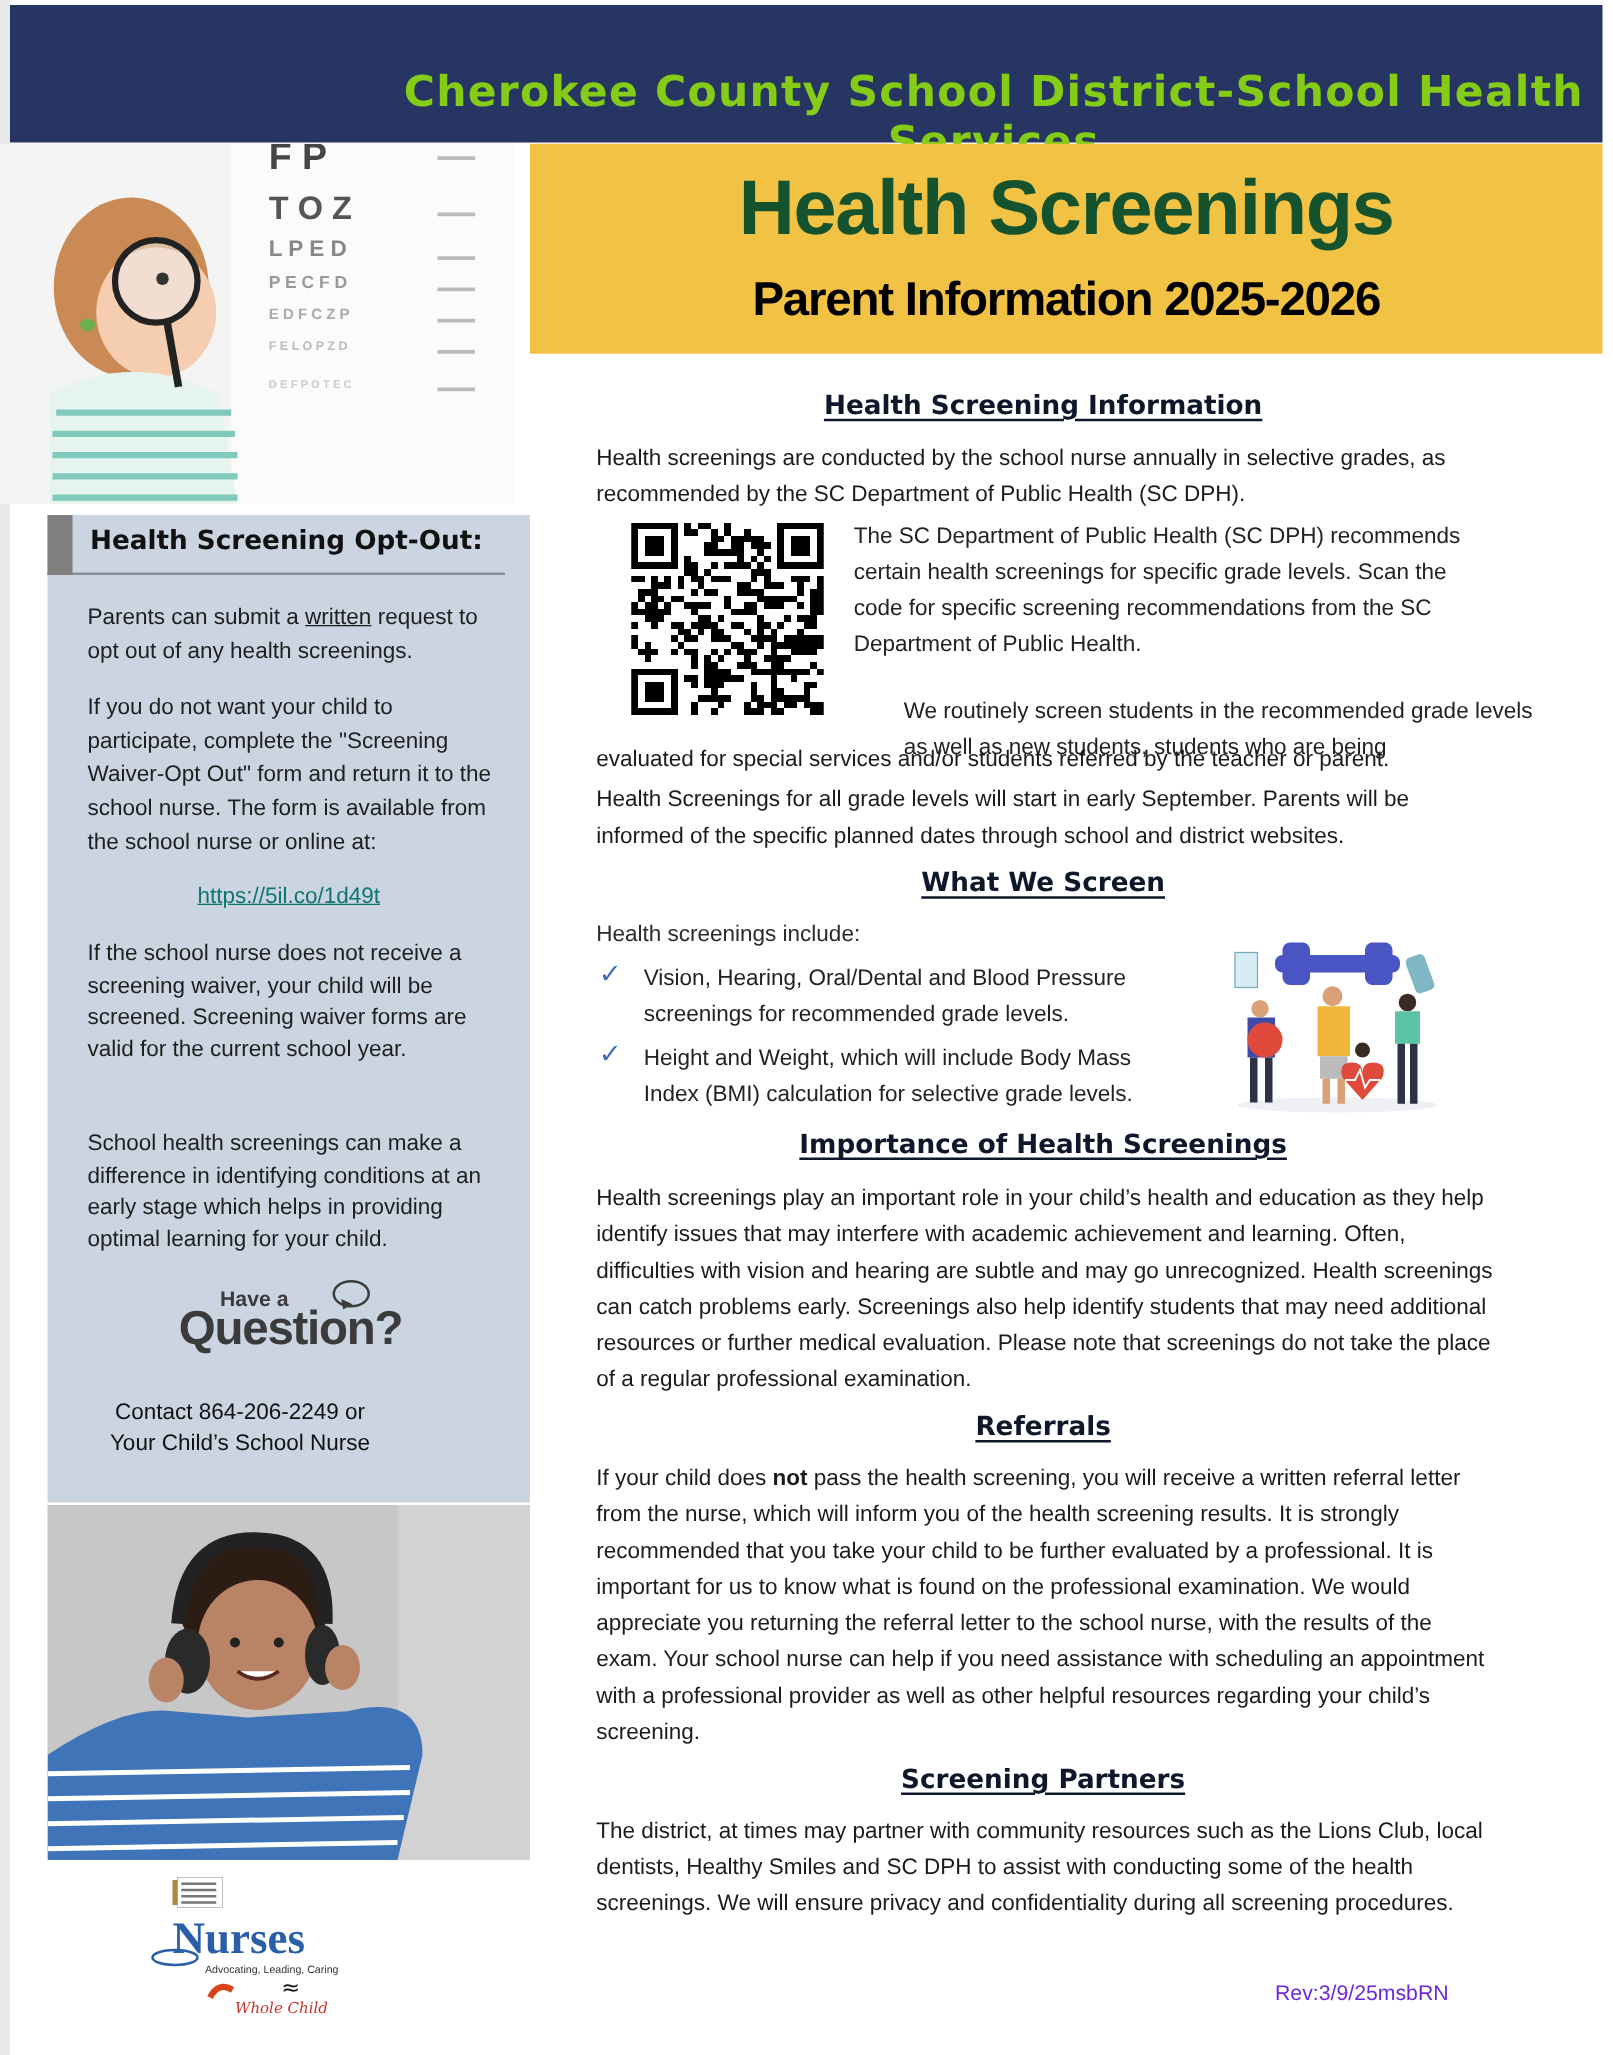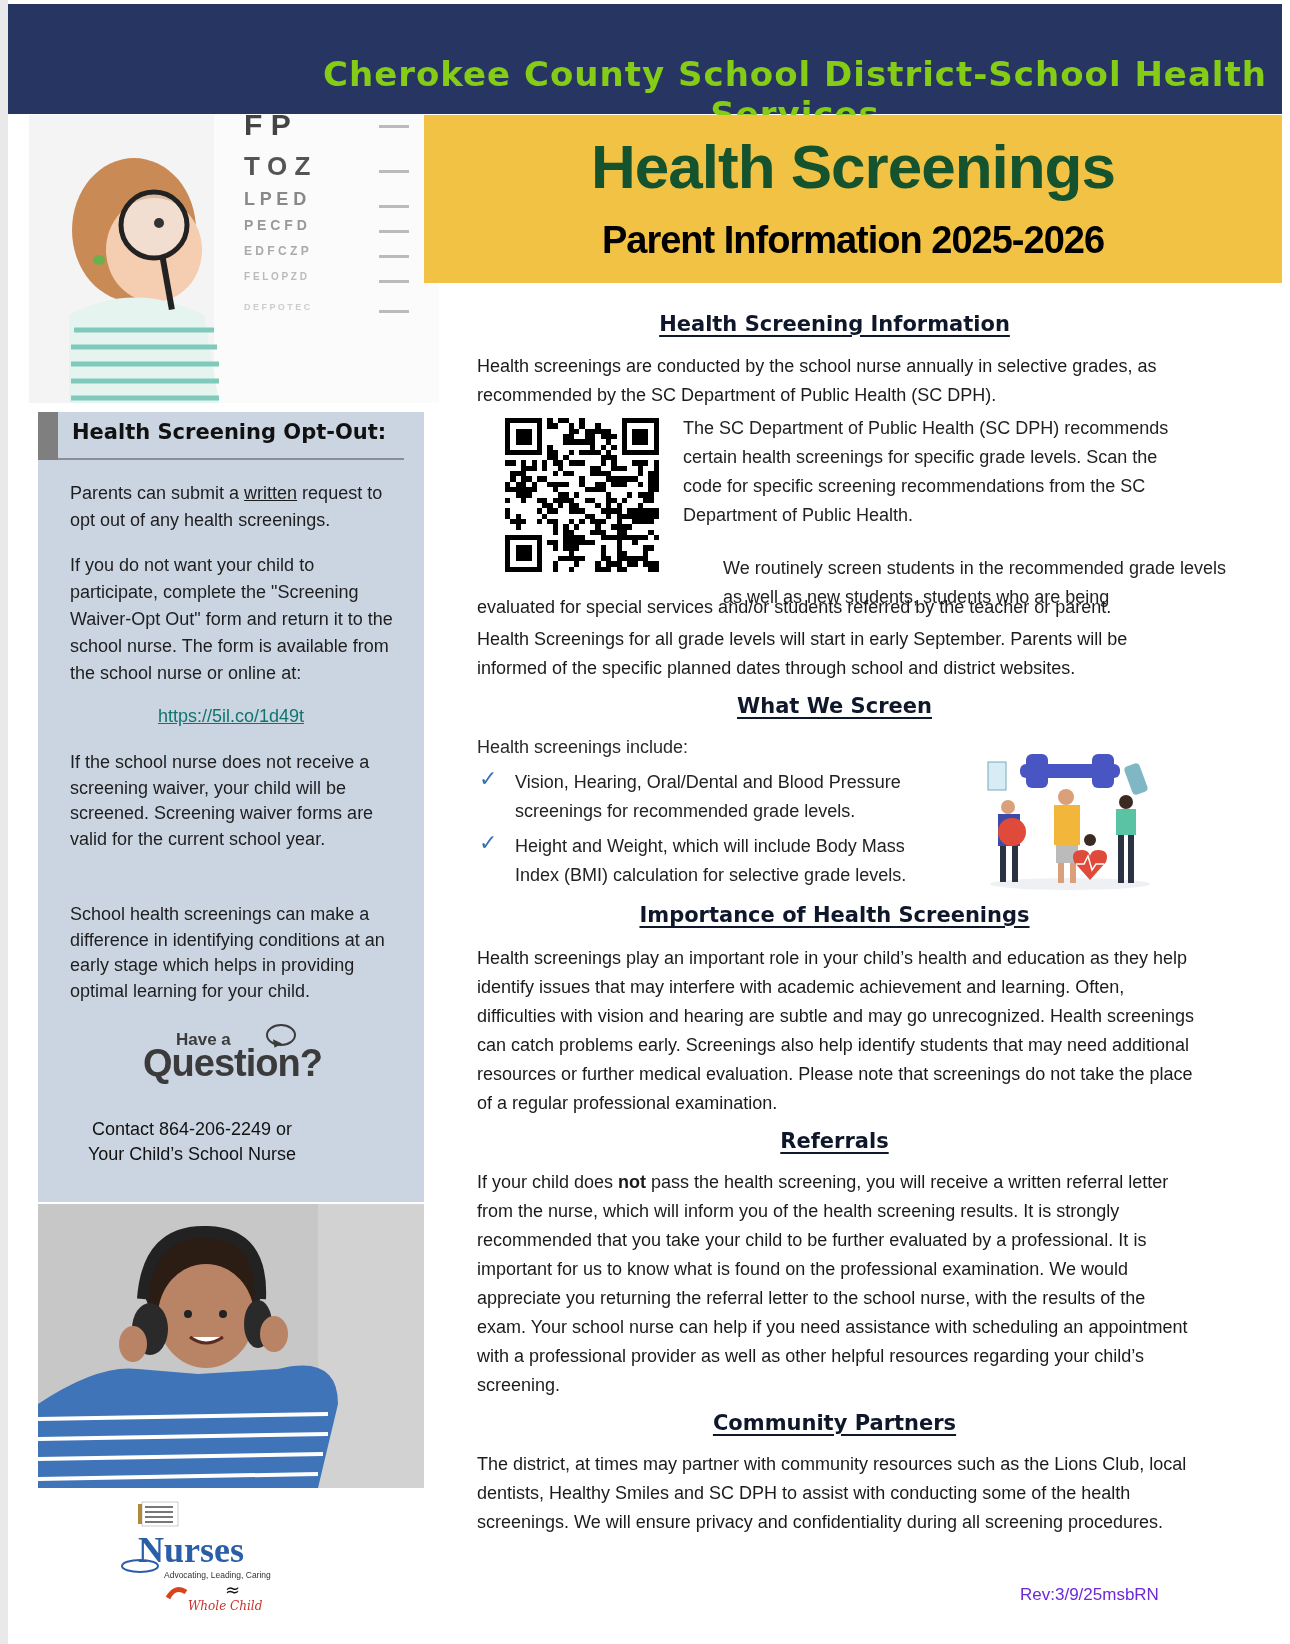--- a/index.html
+++ b/index.html
@@ -10,21 +10,21 @@
   .page { position: absolute; left: 0; top: 0; width: 1290px; height: 1644px; background:#fff; }
   .page-border { position:absolute; left:0; top:0; width:8px; height:1644px; background:#e9e9e9; }
   .banner {
     position: absolute; left: 8px; top: 4px; width: 1274px; height: 110px; background: #263562;
   }
   .banner-title {
     position: absolute; left: 160px; right: 0; top: 50px; height: 50px;
     color: #84cc16; font-family: "DejaVu Sans", sans-serif; font-weight: bold;
     font-size: 34px; letter-spacing: 1px; text-align: center; padding-left: 140px; box-sizing:border-box;
   }
-  .hero-photo { position:absolute; left:29px; top:115px; width:410px; height:288px; overflow:hidden; background:#f3f3f3; }
+  .hero-photo { position:absolute; left:0; top:115px; width:410px; height:288px; overflow:hidden; background:#f3f3f3; }
   .title-panel {
     position:absolute; left:424px; top:115px; width:858px; height:168px; background:#f2c244;
   }
   .title-main { position:absolute; left:0; right:0; top:16px; text-align:center; font-size:62px; font-weight:bold; color:#14532d; letter-spacing:-1px; }
   .title-sub { position:absolute; left:0; right:0; top:104px; text-align:center; font-size:38px; font-weight:bold; color:#000; letter-spacing:-1px; }
 
   
   .left-panel { position:absolute; left:38px; top:412px; width:386px; height:790px; background:#cbd5e2; }
   .opt-header { position:absolute; left:0; top:0; width:366px; height:46px; border-bottom:2px solid #8a8f96; }
   .opt-header-bar { position:absolute; left:0; top:0; width:20px; height:48px; background:#7f7f7f; }
@@ -540,17 +540,17 @@
       <polyline points="98,112 106,112 110,104 114,118 118,112 126,112" stroke="#fff" stroke-width="1.5" fill="none"></polyline>
     </svg>
   </div>
 
   <div class="sec-heading" style="top:903px;"><span>Importance of Health Screenings</span></div>
   <div class="body-text" style="top:944px;">Health screenings play an important role in your child’s health and education as they help identify issues that may interfere with academic achievement and learning. Often, difficulties with vision and hearing are subtle and may go unrecognized. Health screenings can catch problems early. Screenings also help identify students that may need additional resources or further medical evaluation. Please note that screenings do not take the place of a regular professional examination.</div>
 
   <div class="sec-heading" style="top:1129px;"><span>Referrals</span></div>
   <div class="body-text" style="top:1168px;"><span>If your child does </span><b>not</b><span> pass the health screening, you will receive a written referral letter from the nurse, which will inform you of the health screening results. It is strongly recommended that you take your child to be further evaluated by a professional. It is important for us to know what is found on the professional examination. We would appreciate you returning the referral letter to the school nurse, with the results of the exam. Your school nurse can help if you need assistance with scheduling an appointment with a professional provider as well as other helpful resources regarding your child’s screening.</span></div>
 
-  <div class="sec-heading" style="top:1411px;"><span>Community Partners</span></div>
+  <div class="sec-heading" style="top:1411px;"><span>Screening Partners</span></div>
   <div class="body-text" style="top:1450px;">The district, at times may partner with community resources such as the Lions Club, local dentists, Healthy Smiles and SC DPH to assist with conducting some of the health screenings. We will ensure privacy and confidentiality during all screening procedures.</div>
 
   <div class="rev">Rev:3/9/25msbRN</div>
 </div>
 
 </body></html>

